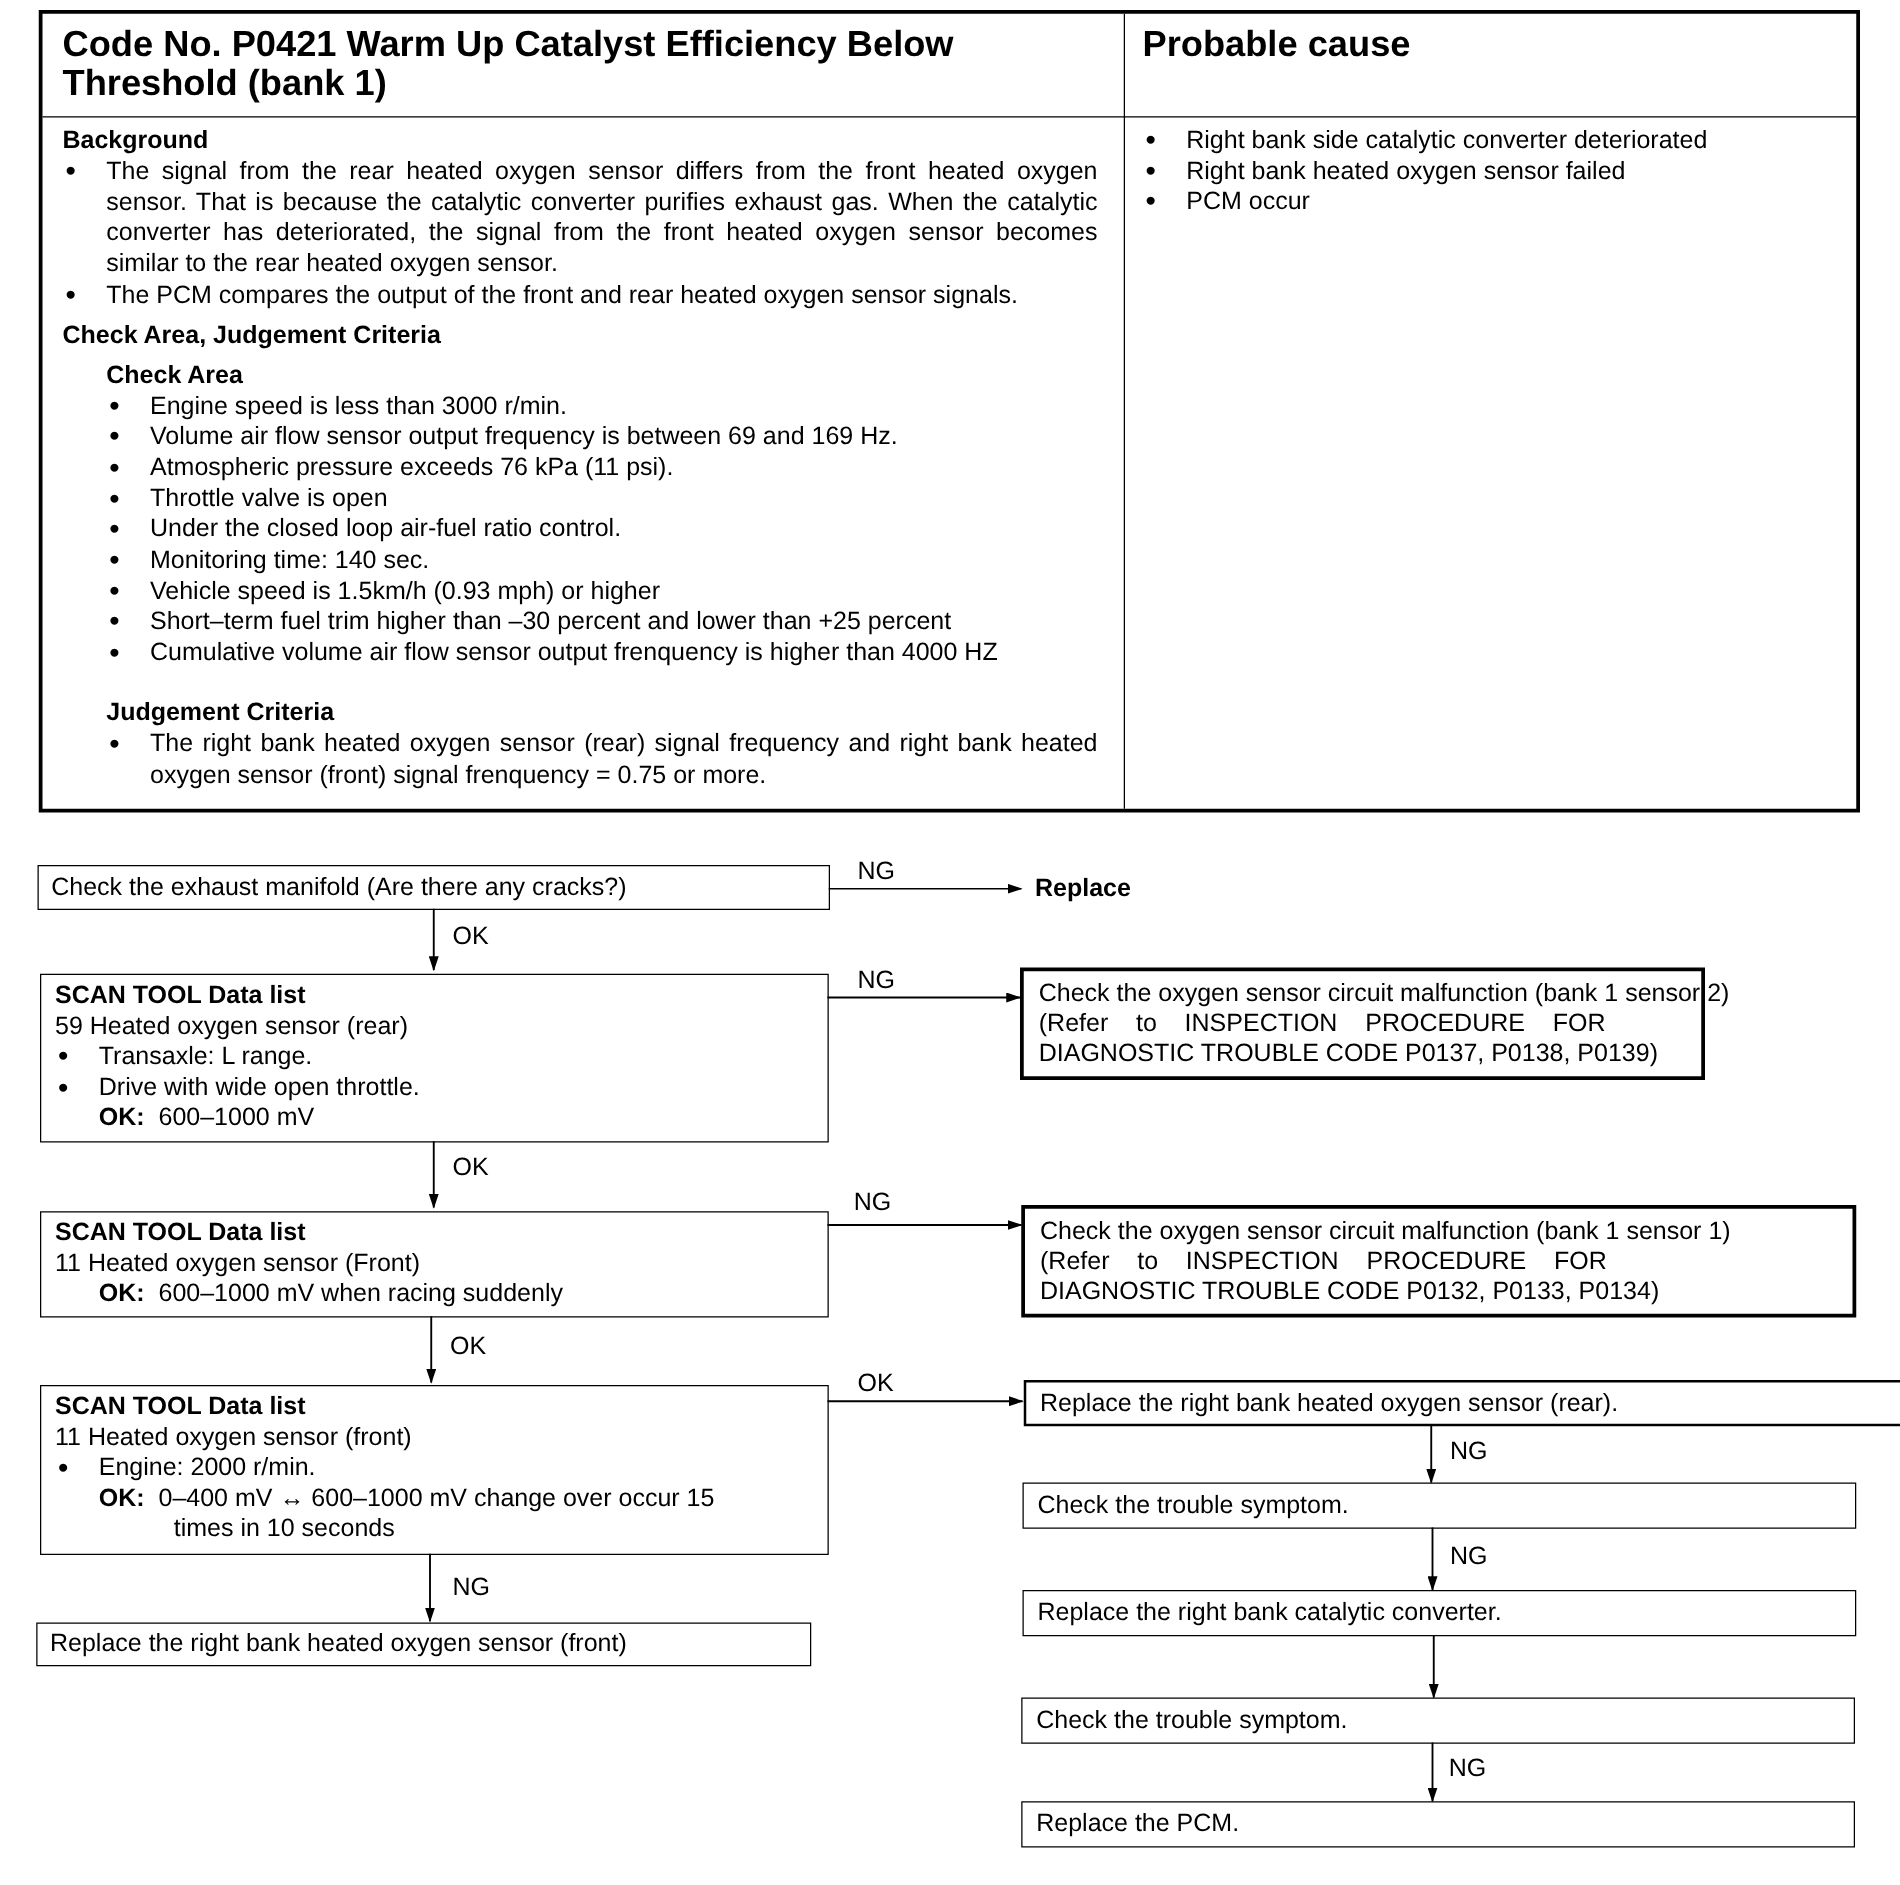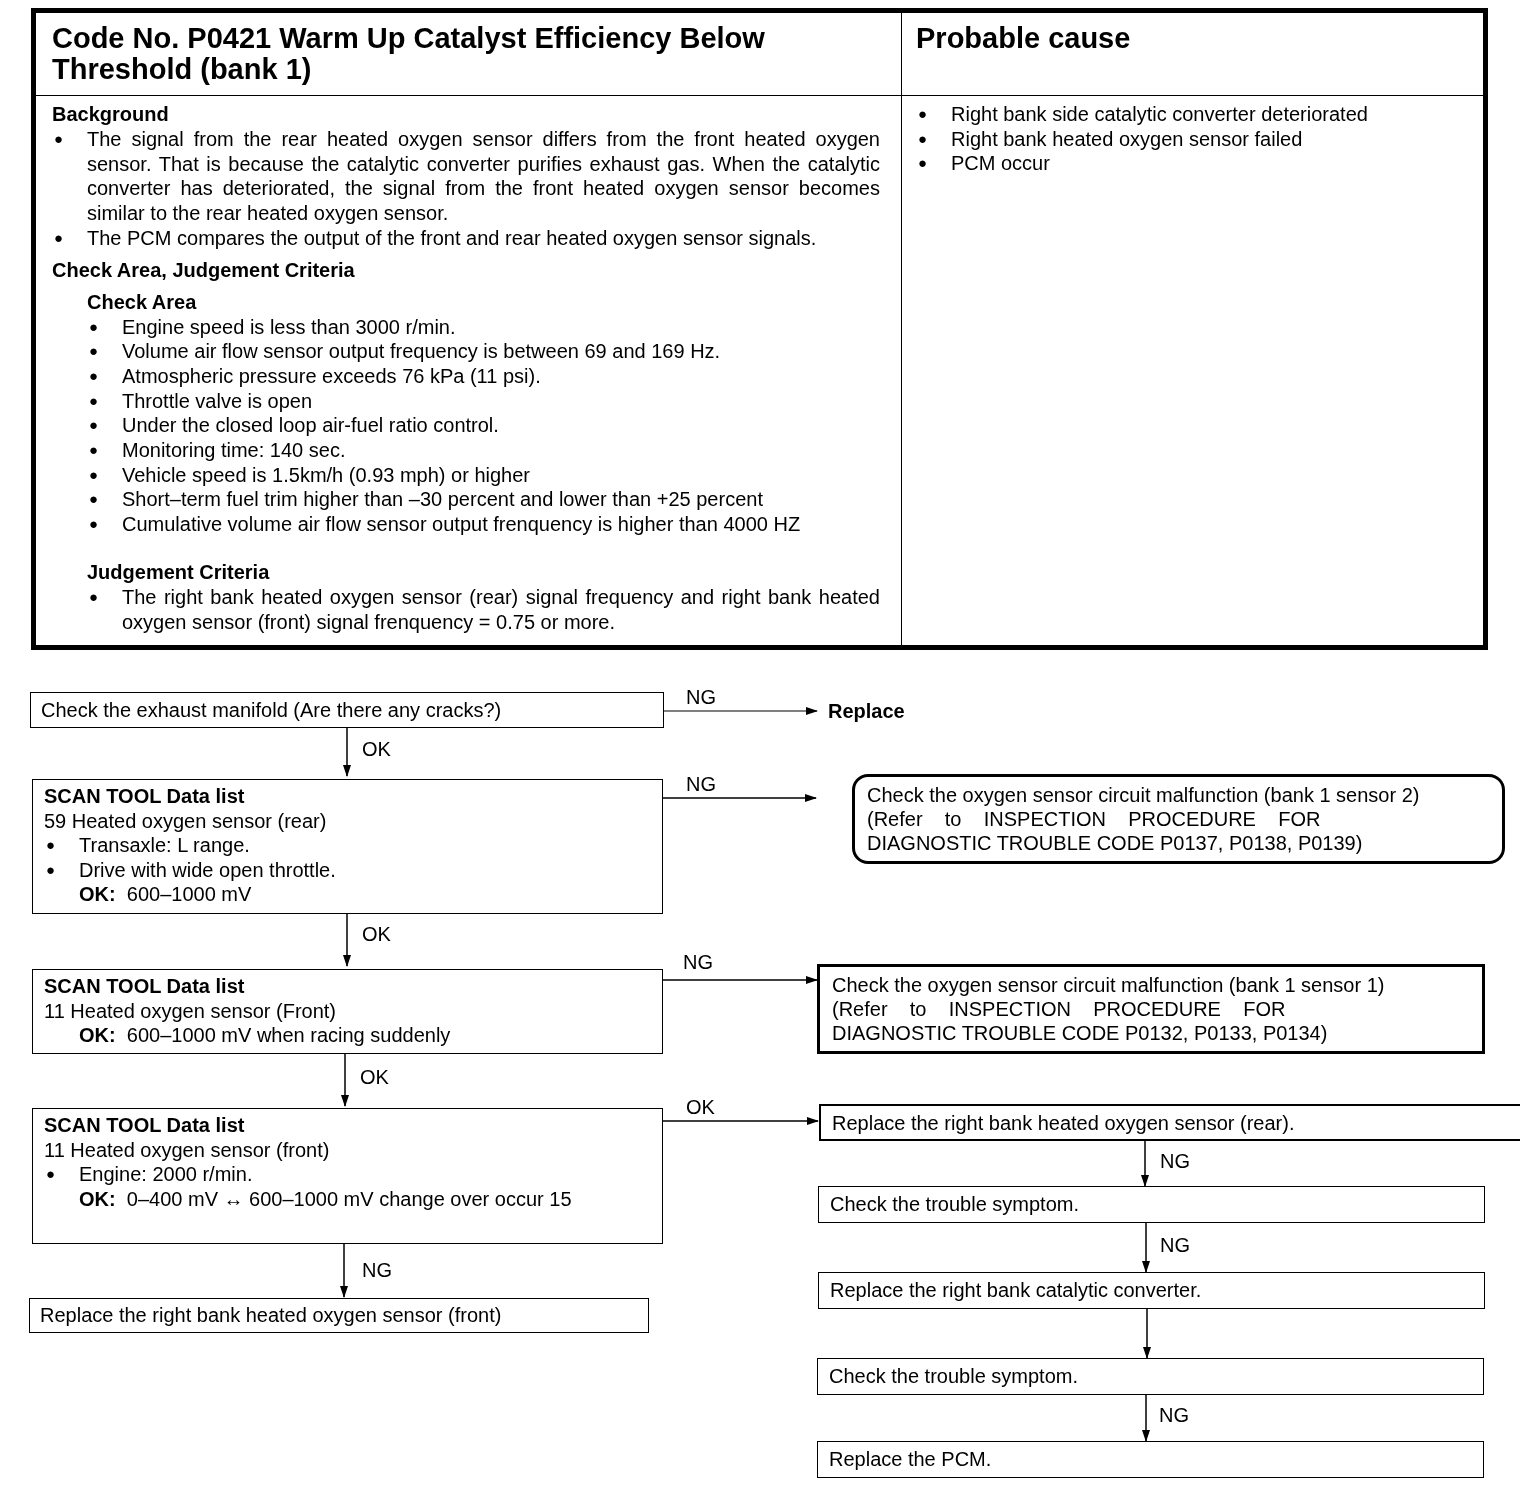--- a/index.html
+++ b/index.html
@@ -1,21 +1,21 @@
 <!DOCTYPE html>
 <html><head>
 <meta charset="utf-8">
 <style>
   html, body { margin: 0; padding: 0; background: #ffffff; }
   body { width: 1520px; height: 1508px; position: relative; overflow: hidden;
          font-family: "Liberation Sans", sans-serif; color: #000; }
   .abs { position: absolute; }
   
   .tbl { position: absolute; left: 31px; top: 8px; width: 1457px; height: 642px;
-         border: 5px solid #000000; box-sizing: border-box; }
+         border: 3px solid #000000; box-sizing: border-box; }
   .vdiv { position: absolute; left: 865px; top: 0; bottom: 0; width: 1px; background: #000; }
   .hdiv { position: absolute; left: 0; right: 0; top: 82px; height: 1px; background: #000; }
   .htitle { position: absolute; font-weight: bold; font-size: 29px; line-height: 31px; }
   .sec-h { font-weight: bold; font-size: 20px; line-height: 25px; }
   .txt { font-size: 20px; line-height: 24.7px; }
   .bul { position: relative; padding-left: 35px; }
   .bul::before { content: "\25CF"; position: absolute; left: 2px; top: 0; font-size: 15px; }
   .just { text-align: justify; }
   
   .box { position: absolute; border: 1.5px solid #000; box-sizing: border-box;
@@ -107,21 +107,21 @@
 <div class="box" style="left:32px; top:779px; width:631px; height:135px; padding-top:4px; padding-left:11px;">
   <div class="bold">SCAN TOOL Data list</div>
   <div>59 Heated oxygen sensor (rear)</div>
   <div class="bul">Transaxle: L range.</div>
   <div class="bul">Drive with wide open throttle.</div>
   <div style="padding-left:35px;">
     <span class="bold">OK:</span>&nbsp;&nbsp;<span>600–1000 mV</span>
   </div>
 </div>
 <div class="lbl" style="left:686px; top:773px;">NG</div>
-<div class="box thick" style="left:852px; top:774px; width:653px; height:90px; padding-top:6px; padding-left:12px; line-height:24px;border-radius:16px;">
+<div class="box thick" style="left:816px; top:774px; width:548px; height:90px; padding-top:6px; padding-left:12px; line-height:24px;">
   <div style="white-space:pre;">Check the oxygen sensor circuit malfunction (bank 1 sensor 2)</div>
   <div style="white-space:pre;">(Refer    to    INSPECTION    PROCEDURE    FOR</div>
   <div style="white-space:pre;">DIAGNOSTIC TROUBLE CODE P0137, P0138, P0139)</div>
 </div>
 <div class="lbl" style="left:362px; top:923px;">OK</div>
 
 <div class="box" style="left:32px; top:969px; width:631px; height:85px; padding-top:4px; padding-left:11px;">
   <div class="bold">SCAN TOOL Data list</div>
   <div>11 Heated oxygen sensor (Front)</div>
   <div style="padding-left:35px;">
@@ -135,20 +135,21 @@
   <div style="white-space:pre;">DIAGNOSTIC TROUBLE CODE P0132, P0133, P0134)</div>
 </div>
 <div class="lbl" style="left:360px; top:1066px;">OK</div>
 
 <div class="box" style="left:32px; top:1108px; width:631px; height:136px; padding-top:4px; padding-left:11px;">
   <div class="bold">SCAN TOOL Data list</div>
   <div>11 Heated oxygen sensor (front)</div>
   <div class="bul">Engine: 2000 r/min.</div>
   <div style="padding-left:35px; position:relative;">
     <span class="bold">OK:</span>&nbsp;&nbsp;<span>0–400 mV ↔ 600–1000 mV change over occur 15</span>
+    <div style="padding-left:60px;">times in 10 seconds</div>
   </div>
 </div>
 <div class="lbl" style="left:686px; top:1096px;">OK</div>
 <div class="lbl" style="left:362px; top:1259px;">NG</div>
 
 <div class="box" style="left:29px; top:1298px; width:620px; height:35px; padding-top:4px;">
   <span>Replace the right bank heated oxygen sensor (front)</span>
 </div>
 
 <div class="box" style="left:819px; top:1104px; width:752px; height:37px; padding-top:5px; padding-left:11px; border-width:2px;">

